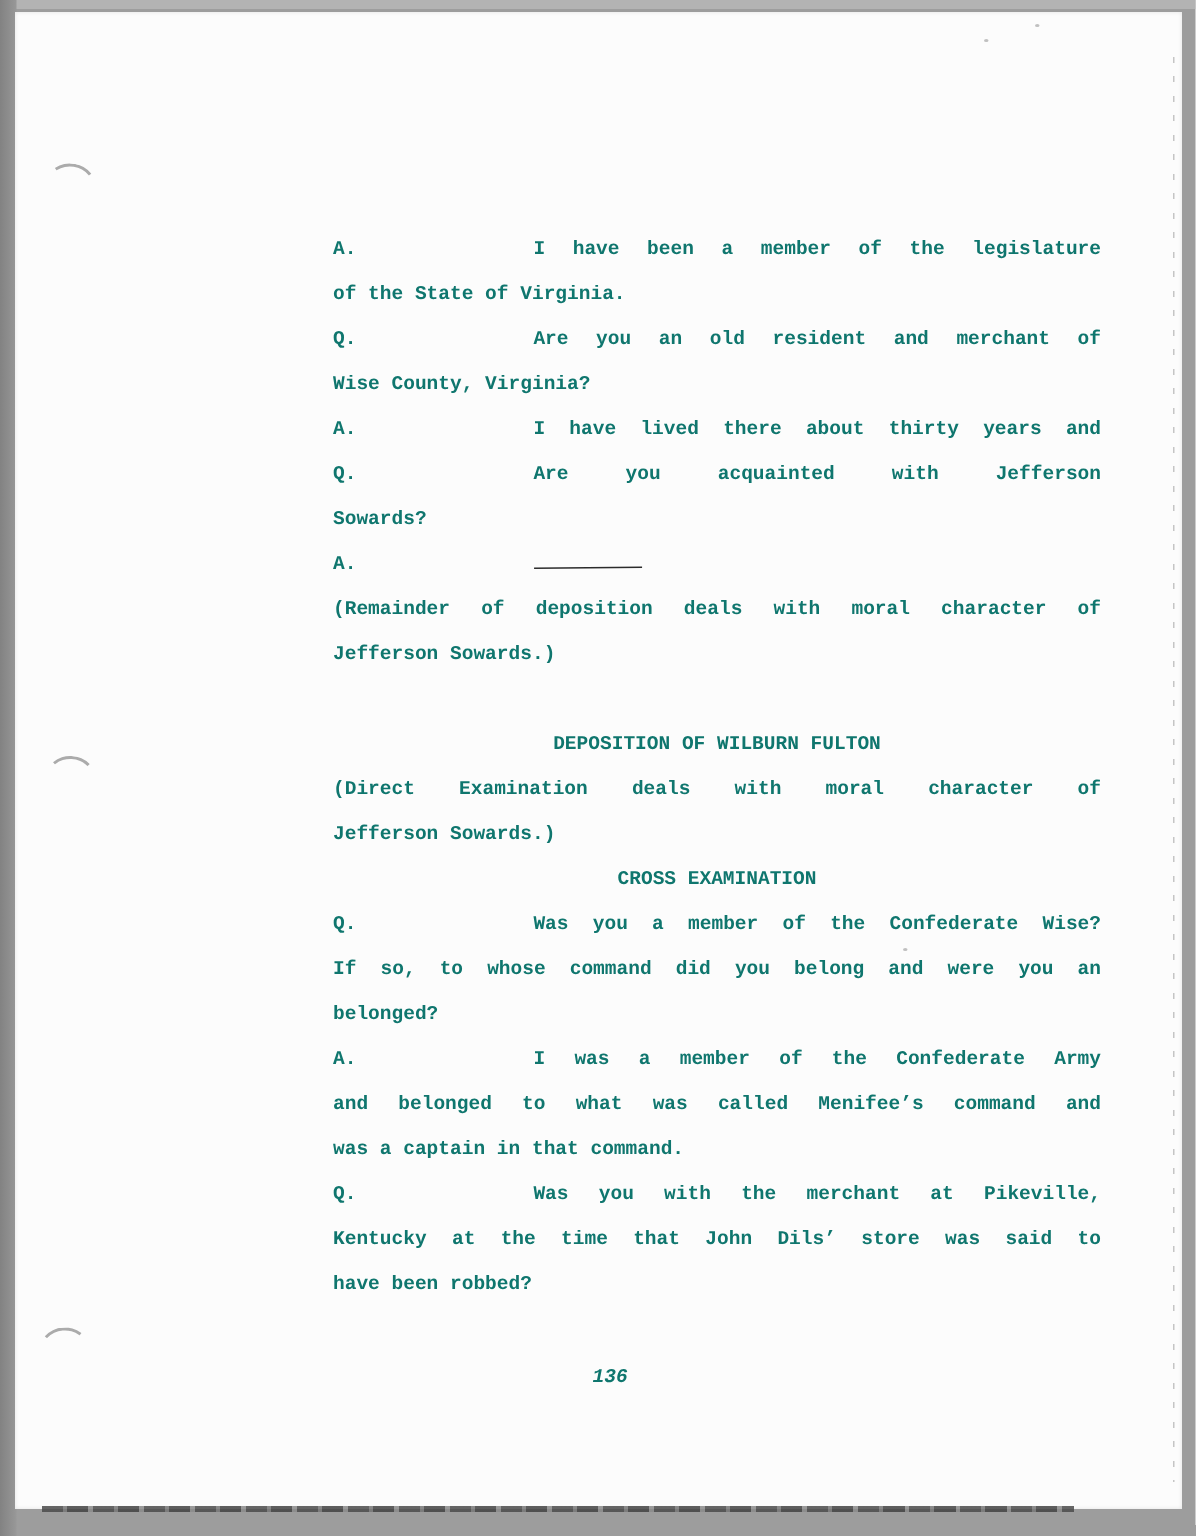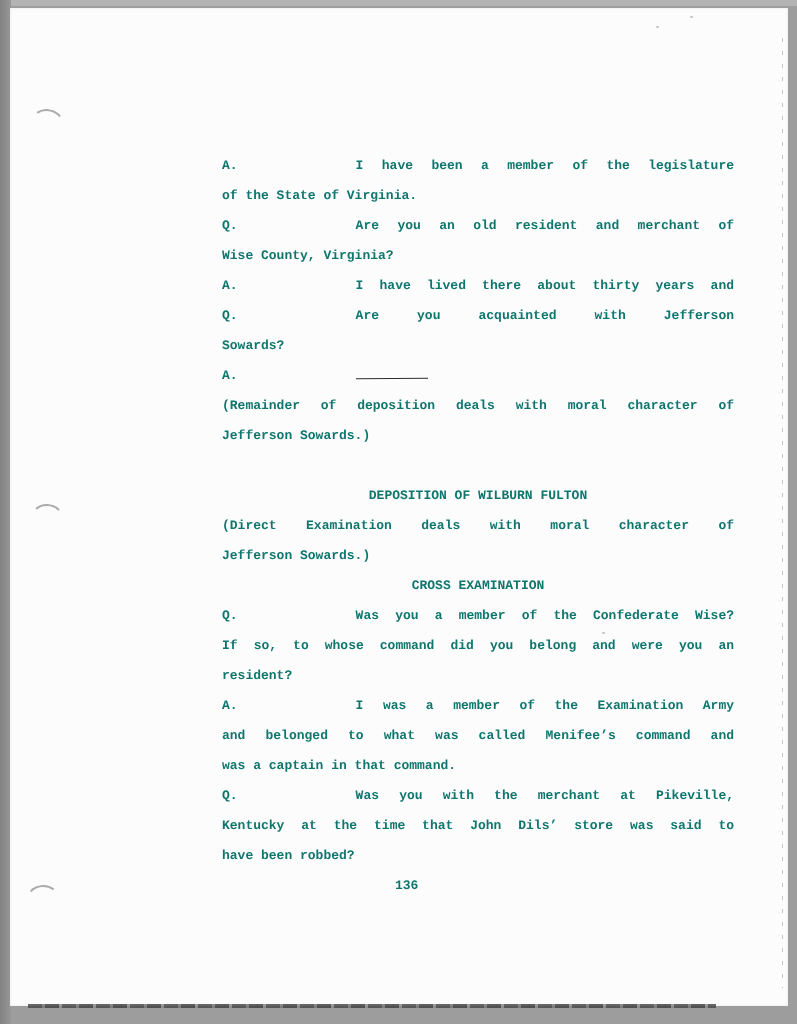--- a/index.html
+++ b/index.html
@@ -65,21 +65,21 @@
   }
   .qa-label { display: inline; }
   .tab { display: inline-block; width: 118px; }
   .blank-rule {
     display: inline-block; width: 72px; height: 13px;
     border-bottom: 1.6px solid #2c2c2c;
     transform: rotate(-0.5deg);
   }
   .heading { text-align: center; }
   .heading-gap { margin-top: 30px; }
-  .pagenum { padding-left: 173px; }
+  .pagenum { margin-top: 32px; padding-left: 173px; font-style: italic; }
 </style>
 </head>
 <body>
 
 <div class="bg-top-band"></div>
 <div class="bg-left-band"></div>
 
 <div class="page">
 
   <div class="arc arc1"></div>
@@ -119,23 +119,23 @@
     <div class="line just"><span>(Direct Examination deals with moral character of</span></div>
 
     <div class="line"><span>Jefferson Sowards.)</span></div>
 
     <div class="line heading">CROSS EXAMINATION</div>
 
     <div class="line just"><span class="qa-label">Q.</span><span class="tab"></span><span>Was you a member of the Confederate Wise?</span></div>
 
     <div class="line just"><span>If so, to whose command did you belong and were you an</span></div>
 
-    <div class="line"><span>resident?</span></div>
+    <div class="line"><span>belonged?</span></div>
 
-    <div class="line just"><span class="qa-label">A.</span><span class="tab"></span><span>I was a member of the Examination Army</span></div>
+    <div class="line just"><span class="qa-label">A.</span><span class="tab"></span><span>I was a member of the Confederate Army</span></div>
 
     <div class="line just"><span>and belonged to what was called Menifee’s command and</span></div>
 
     <div class="line"><span>was a captain in that command.</span></div>
 
     <div class="line just"><span class="qa-label">Q.</span><span class="tab"></span><span>Was you with the merchant at Pikeville,</span></div>
 
     <div class="line just"><span>Kentucky at the time that John Dils’ store was said to</span></div>
 
     <div class="line"><span>have been robbed?</span></div>

